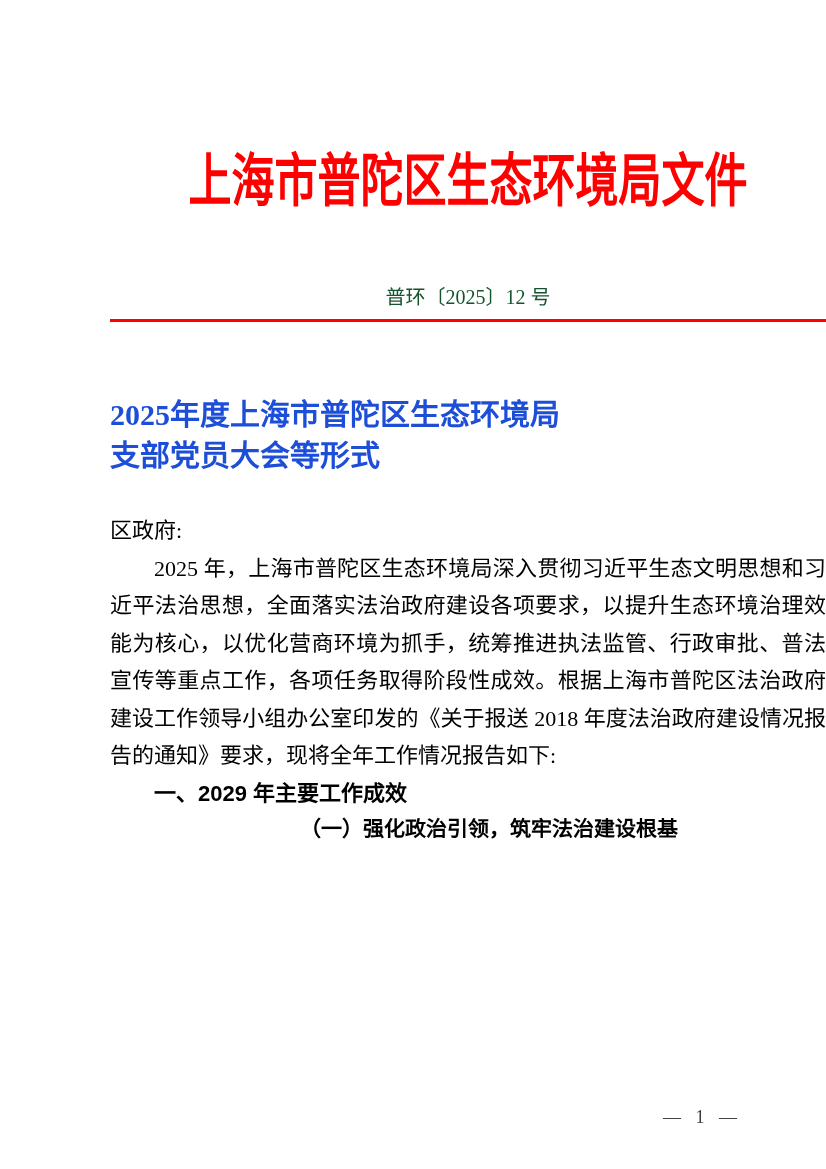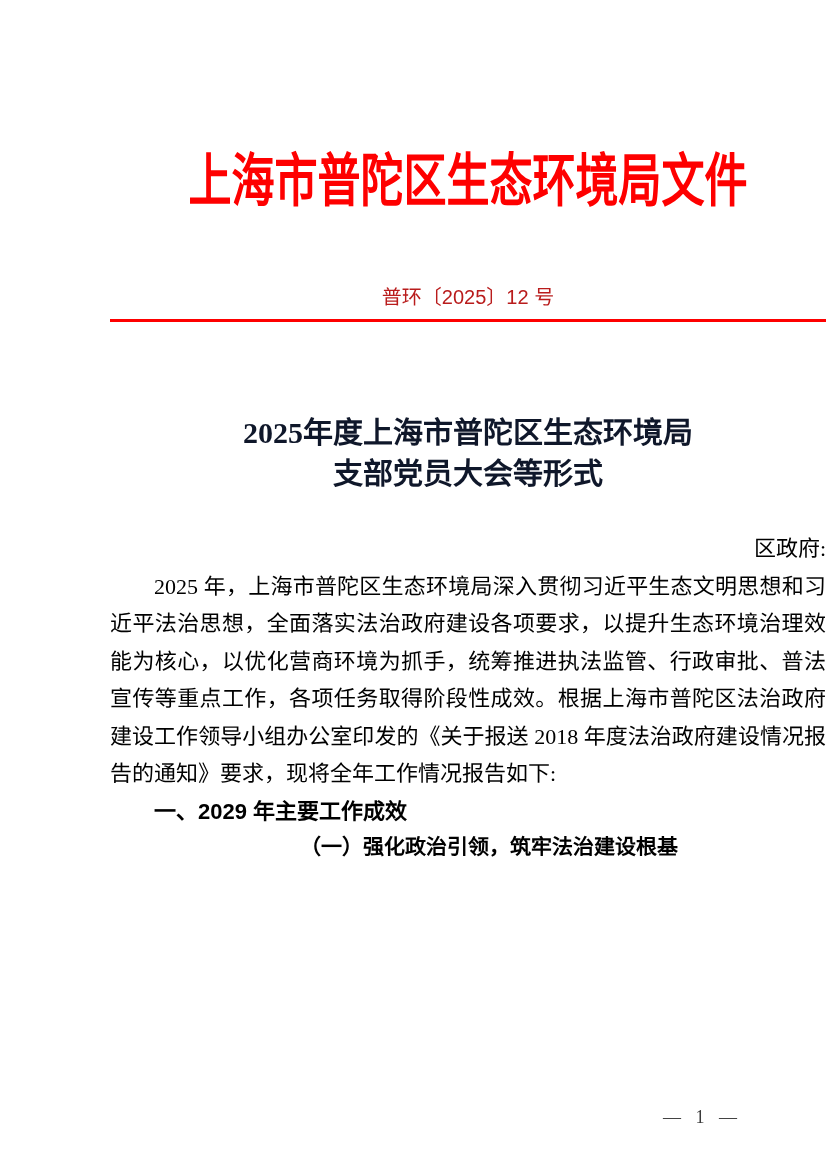--- a/index.html
+++ b/index.html
@@ -37,50 +37,49 @@
     transform-origin: center center;
     letter-spacing: 0px;
     font-family: "Liberation Serif", serif;
   }
   
   .doc-number {
     margin-top: 73px;
     text-align: center;
     font-size: 20px;
     line-height: 24px;
-    color: #b91c1c;
-    font-family: Liberation Sans, sans-serif;
+    color: #14532d;
+    font-family: Liberation Serif, serif;
   }
   
   .red-rule {
     margin-top: 10px;
     height: 3px;
     background: var(--accent-red, #fe0000);
     width: 100%;
   }
   
   .doc-title {
-    margin-top: 90px;
-    text-align: center;
+    margin-top: 72px;
     font-size: 30px;
     line-height: 41px;
     font-weight: bold;
-    color: #0f172a;
+    color: #1d4ed8;
     font-family: "Liberation Serif", serif;
   }
   
   .body-text {
     margin-top: 36px;
     font-size: 22px;
     line-height: 37.5px;
     text-align: justify;
     font-family: "Liberation Serif", serif;
   }
   .salutation {
-    text-align: right;
+    text-align: left;
   }
   .para {
     text-indent: 2em;
   }
   .heading-section {
     text-indent: 2em;
     font-weight: bold;
     font-family: "Liberation Sans", sans-serif;
     font-size: 22px;
     text-align: left;

